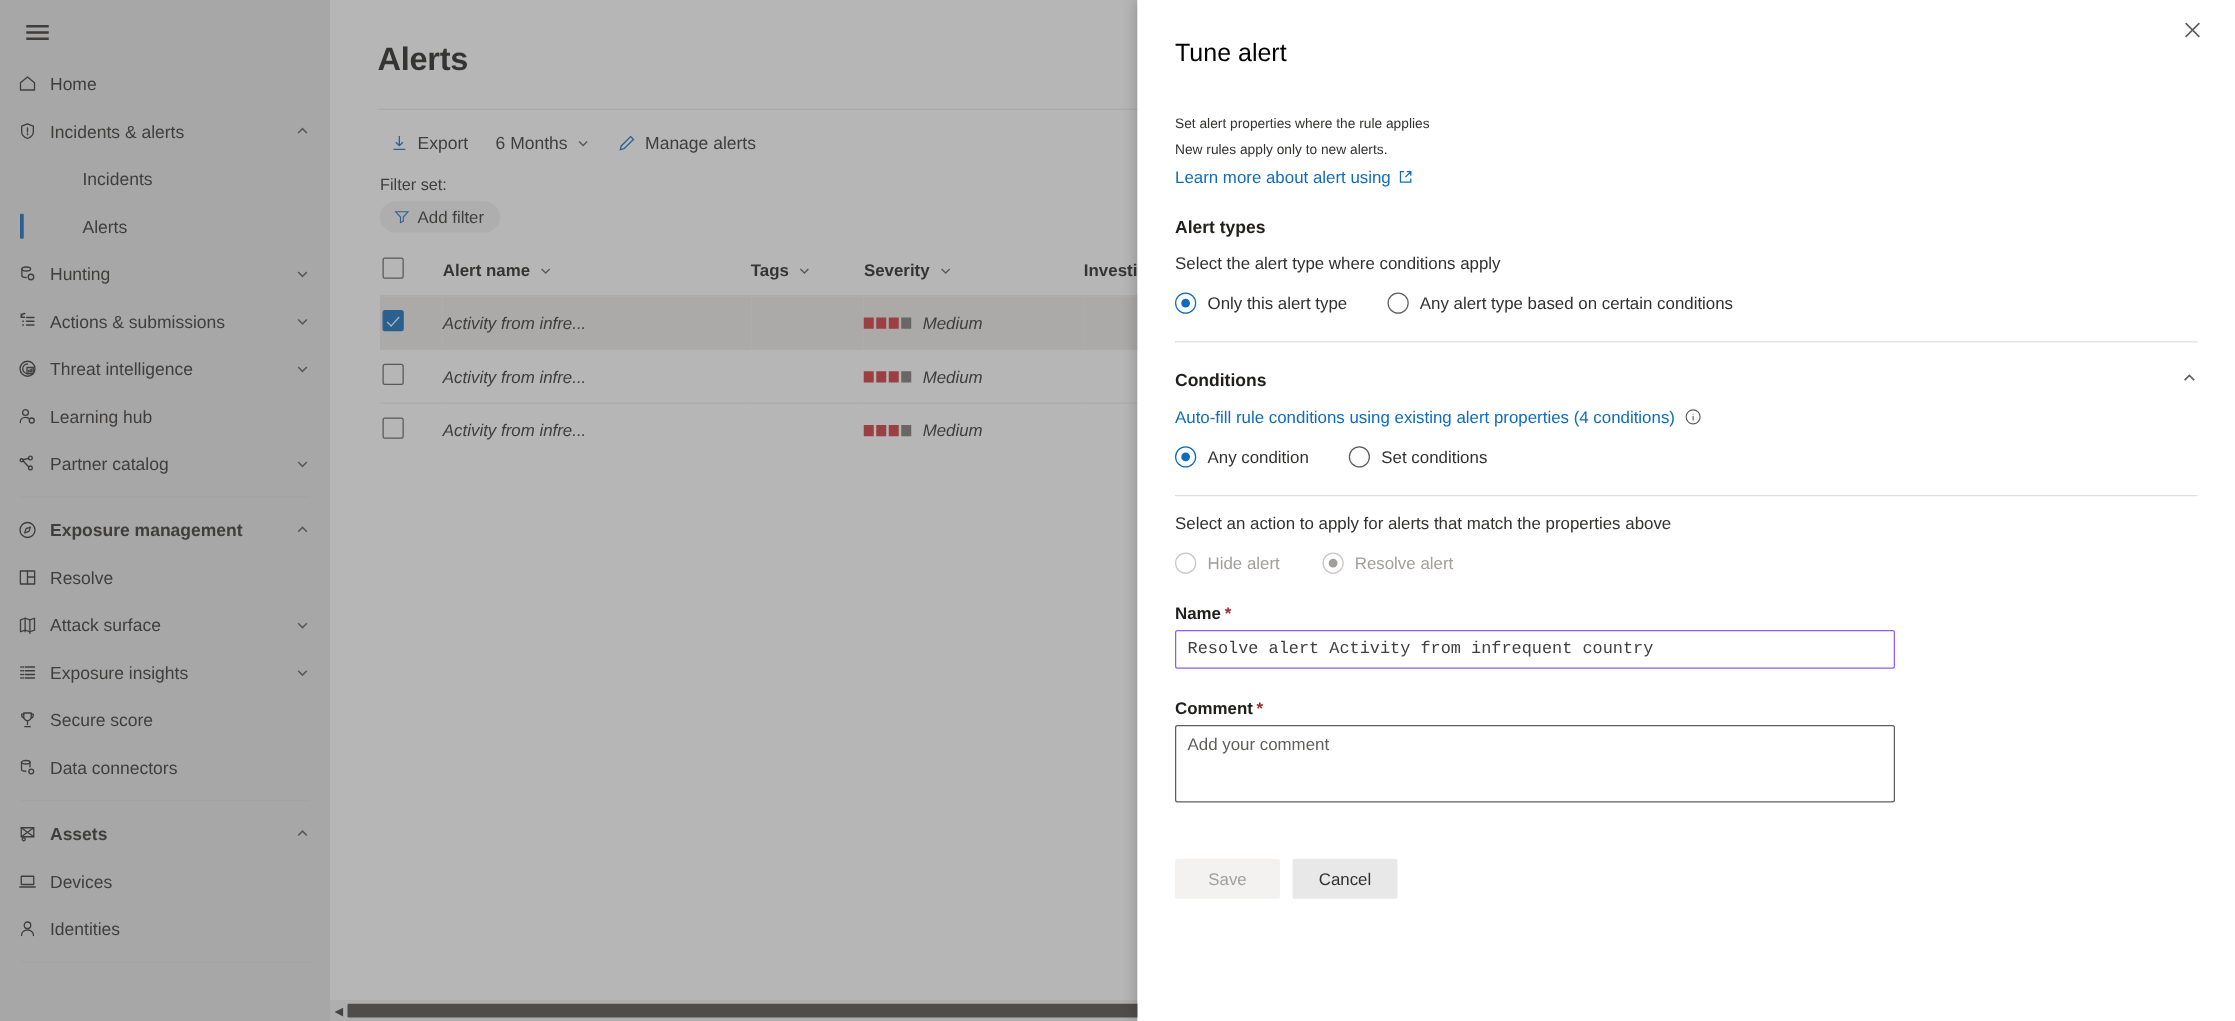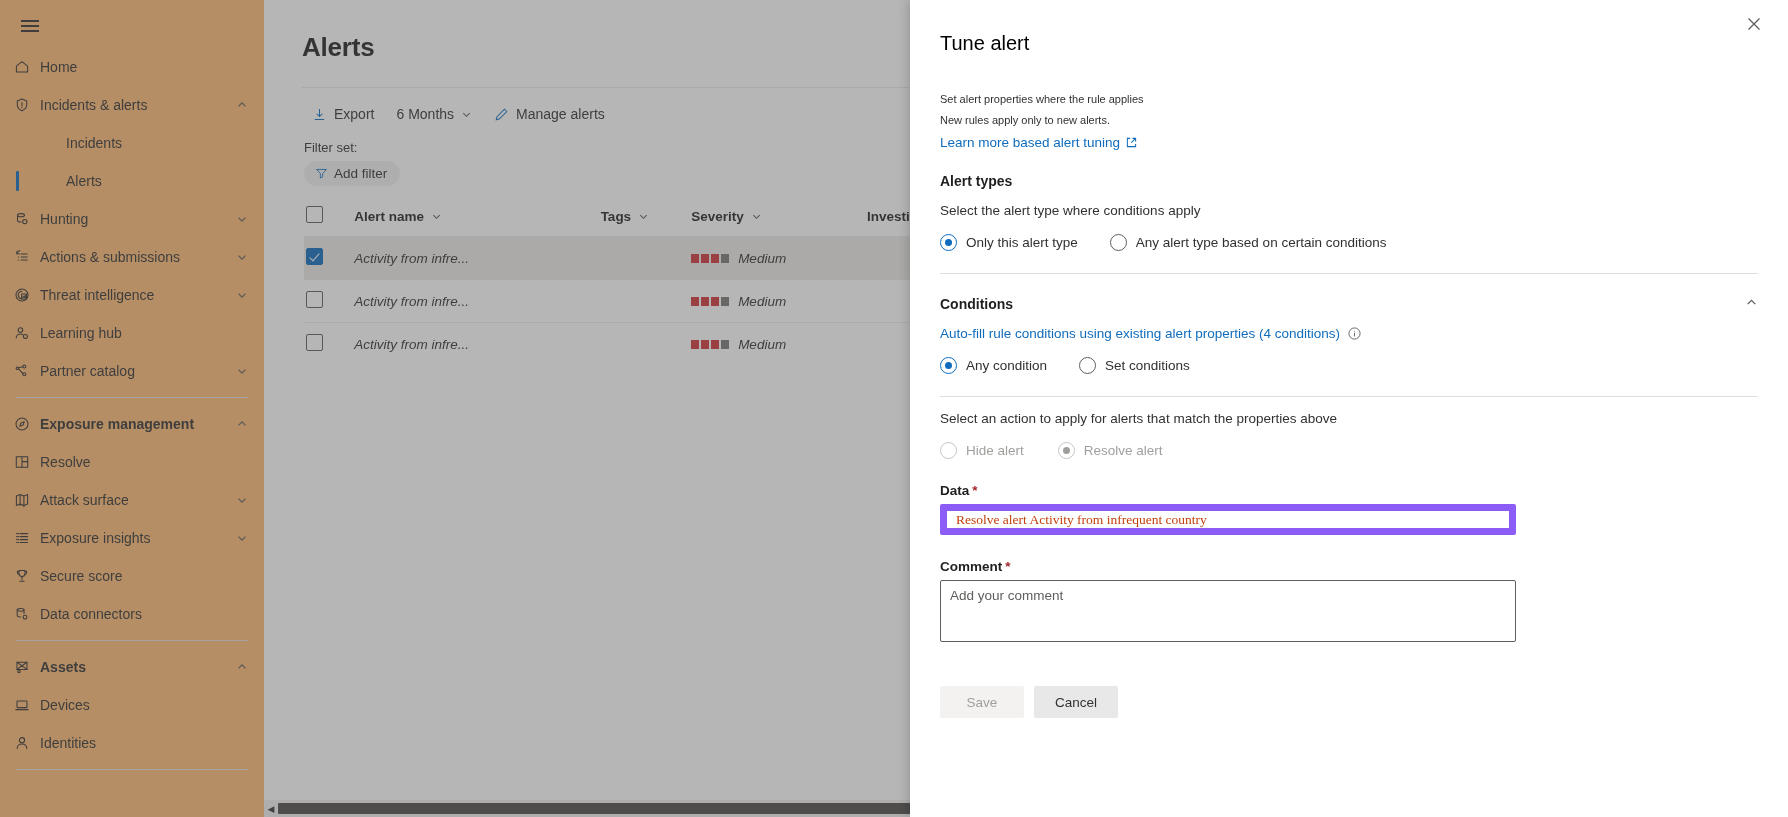--- a/index.html
+++ b/index.html
@@ -20,21 +20,21 @@
   .bg-layer {
     position: absolute; inset: 0;
     display: flex;
     background: #ffffff;
   }
 
   
   .sidebar {
     width: 264px;
     flex: 0 0 264px;
-    background: #fdba74;
+    background: #e5e5e5;
     height: 817px;
     position: relative;
     overflow: hidden;
     padding-top: 4px;
   }
   .hamburger {
     width: 48px; height: 44px;
     display: flex; align-items: center; justify-content: center;
     margin-left: 6px;
   }
@@ -223,23 +223,23 @@
   .radio.disabled .rdo.on::after { background: #a19f9d; }
   .divider { height: 1px; background: #e1dfdd; margin: 22px 0 0 0; }
 
   .field-label {
     font-size: 13.5px; color: #201f1e; font-weight: bold;
     margin: 24px 0 6px 0;
   }
   .req { color: #a4262c; font-weight: bold; margin-left: 3px; }
   .txt-input {
     width: 576px; height: 31px;
-    border: 7px solid #8b5cf6; border-radius: 2px;
-    padding: 0 9px; font-size: 13.5px; color: #c2410c;
-    font-family: Liberation Serif, serif;
+    border: 1px solid #8b5cf6; border-radius: 2px;
+    padding: 0 9px; font-size: 13.5px; color: #404040;
+    font-family: Liberation Mono, monospace;
     background: #fff; outline: none;
   }
   .txt-area {
     width: 576px; height: 62px;
     border: 1px solid #605e5c; border-radius: 2px;
     padding: 7px 9px; font-size: 13.5px; color: #323130;
     font-family: "Liberation Sans", sans-serif;
     background: #fff; outline: none; resize: none;
   }
   .txt-area::placeholder { color: #605e5c; }
@@ -642,21 +642,21 @@
       </svg>
     </div>
 
     <div class="panel-inner">
       <div class="panel-title">Tune alert</div>
 
       <div class="p-text">Set alert properties where the rule applies</div>
       <div class="p-text">New rules apply only to new alerts.</div>
       <div style="margin-top:2px;">
         <span class="p-link">
-          <span>Learn more based alert tuning</span>
+          <span>Learn more about alert using</span>
           <svg width="11" height="11" viewBox="0 0 12 12" fill="none" stroke="#0f6cbd" stroke-width="1.1">
             <path d="M4.5 1.5H1.5v9h9v-3M7 1.5h3.5V5M10.5 1.5L5.8 6.2"></path>
           </svg>
         </span>
       </div>
 
       
       <div class="sec-head">
         <span>Alert types</span>
       </div>
@@ -713,21 +713,21 @@
           <span>Hide alert</span>
         </span>
         <span class="radio disabled">
           <span class="rdo on"></span>
           <span>Resolve alert</span>
         </span>
       </div>
 
       
       <div class="field-label">
-        <span>Data</span><span class="req">*</span>
+        <span>Name</span><span class="req">*</span>
       </div>
       <input class="txt-input" type="text" value="Resolve alert Activity from infrequent country" style="">
 
       
       <div class="field-label">
         <span>Comment</span><span class="req">*</span>
       </div>
       <textarea class="txt-area" placeholder="Add your comment" style=""></textarea>
 
       <div class="btn-row">

